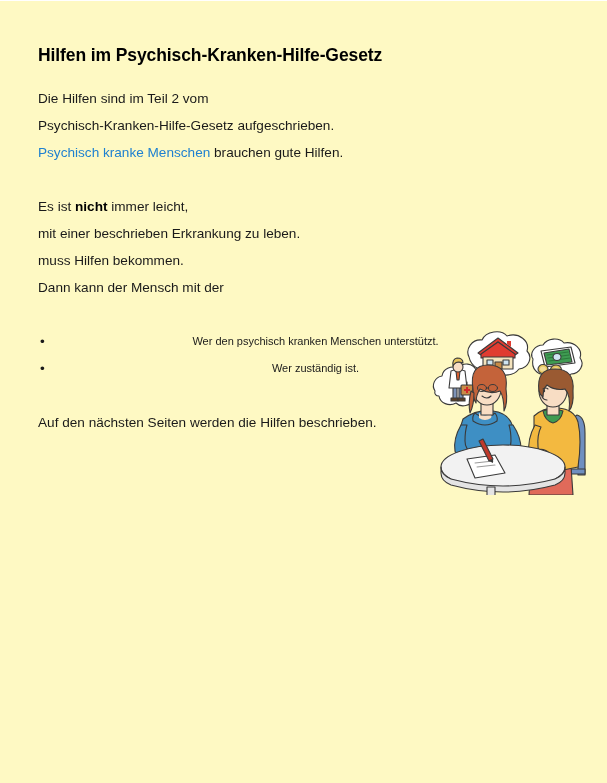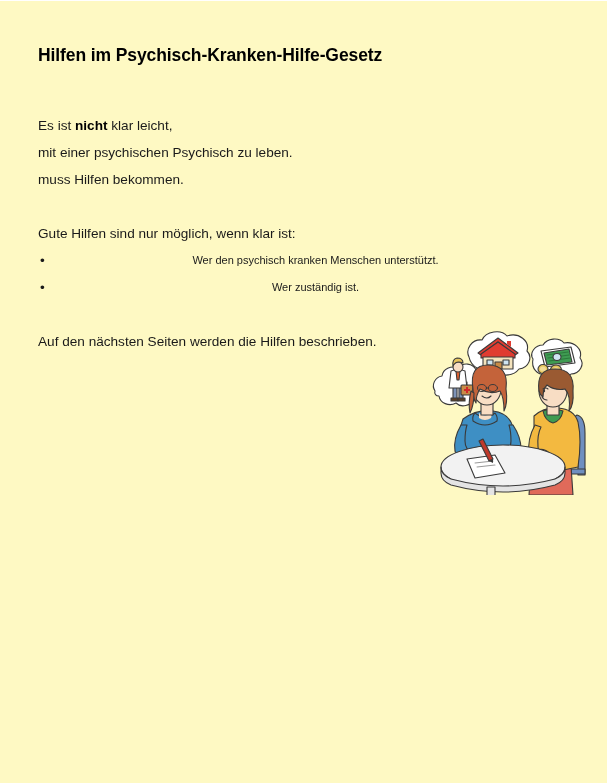--- a/index.html
+++ b/index.html
@@ -94,33 +94,38 @@
 </style>
 </head>
 <body>
 
 <div class="page">
 
   <div class="content">
 
     <h1 class="doc-title">Hilfen im Psychisch-Kranken-Hilfe-Gesetz</h1>
 
+    <div class="para">
+      <div class="line">Die Hilfen sind im Teil 2 vom</div>
+      <div class="line">Psychisch-Kranken-Hilfe-Gesetz aufgeschrieben.</div>
+      <div class="line"><span class="lnk">Psychisch kranke Menschen</span><span> brauchen gute Hilfen.</span></div>
+    </div>
 
     <div class="gap"></div>
 
     <div class="para">
-      <div class="line"><span>Es ist </span><span class="bold">nicht</span><span> klar leicht,</span></div>
-      <div class="line">mit einer psychischen Psychisch zu leben.</div>
+      <div class="line"><span>Es ist </span><span class="bold">nicht</span><span> immer leicht,</span></div>
+      <div class="line">mit einer beschrieben Erkrankung zu leben.</div>
       <div class="line">muss Hilfen bekommen.</div>
+      <div class="line">Dann kann der Mensch mit der</div>
     </div>
 
     <div class="gap"></div>
 
     <div class="para">
-      <div class="line">Gute Hilfen sind nur möglich, wenn klar ist:</div>
       <ul class="bullets">
         <li>Wer den psychisch kranken Menschen unterstützt.</li>
         <li>Wer zuständig ist.</li>
       </ul>
     </div>
 
     <div class="gap"></div>
 
     <div class="para">
       <div class="line">Auf den nächsten Seiten werden die Hilfen beschrieben.</div>

